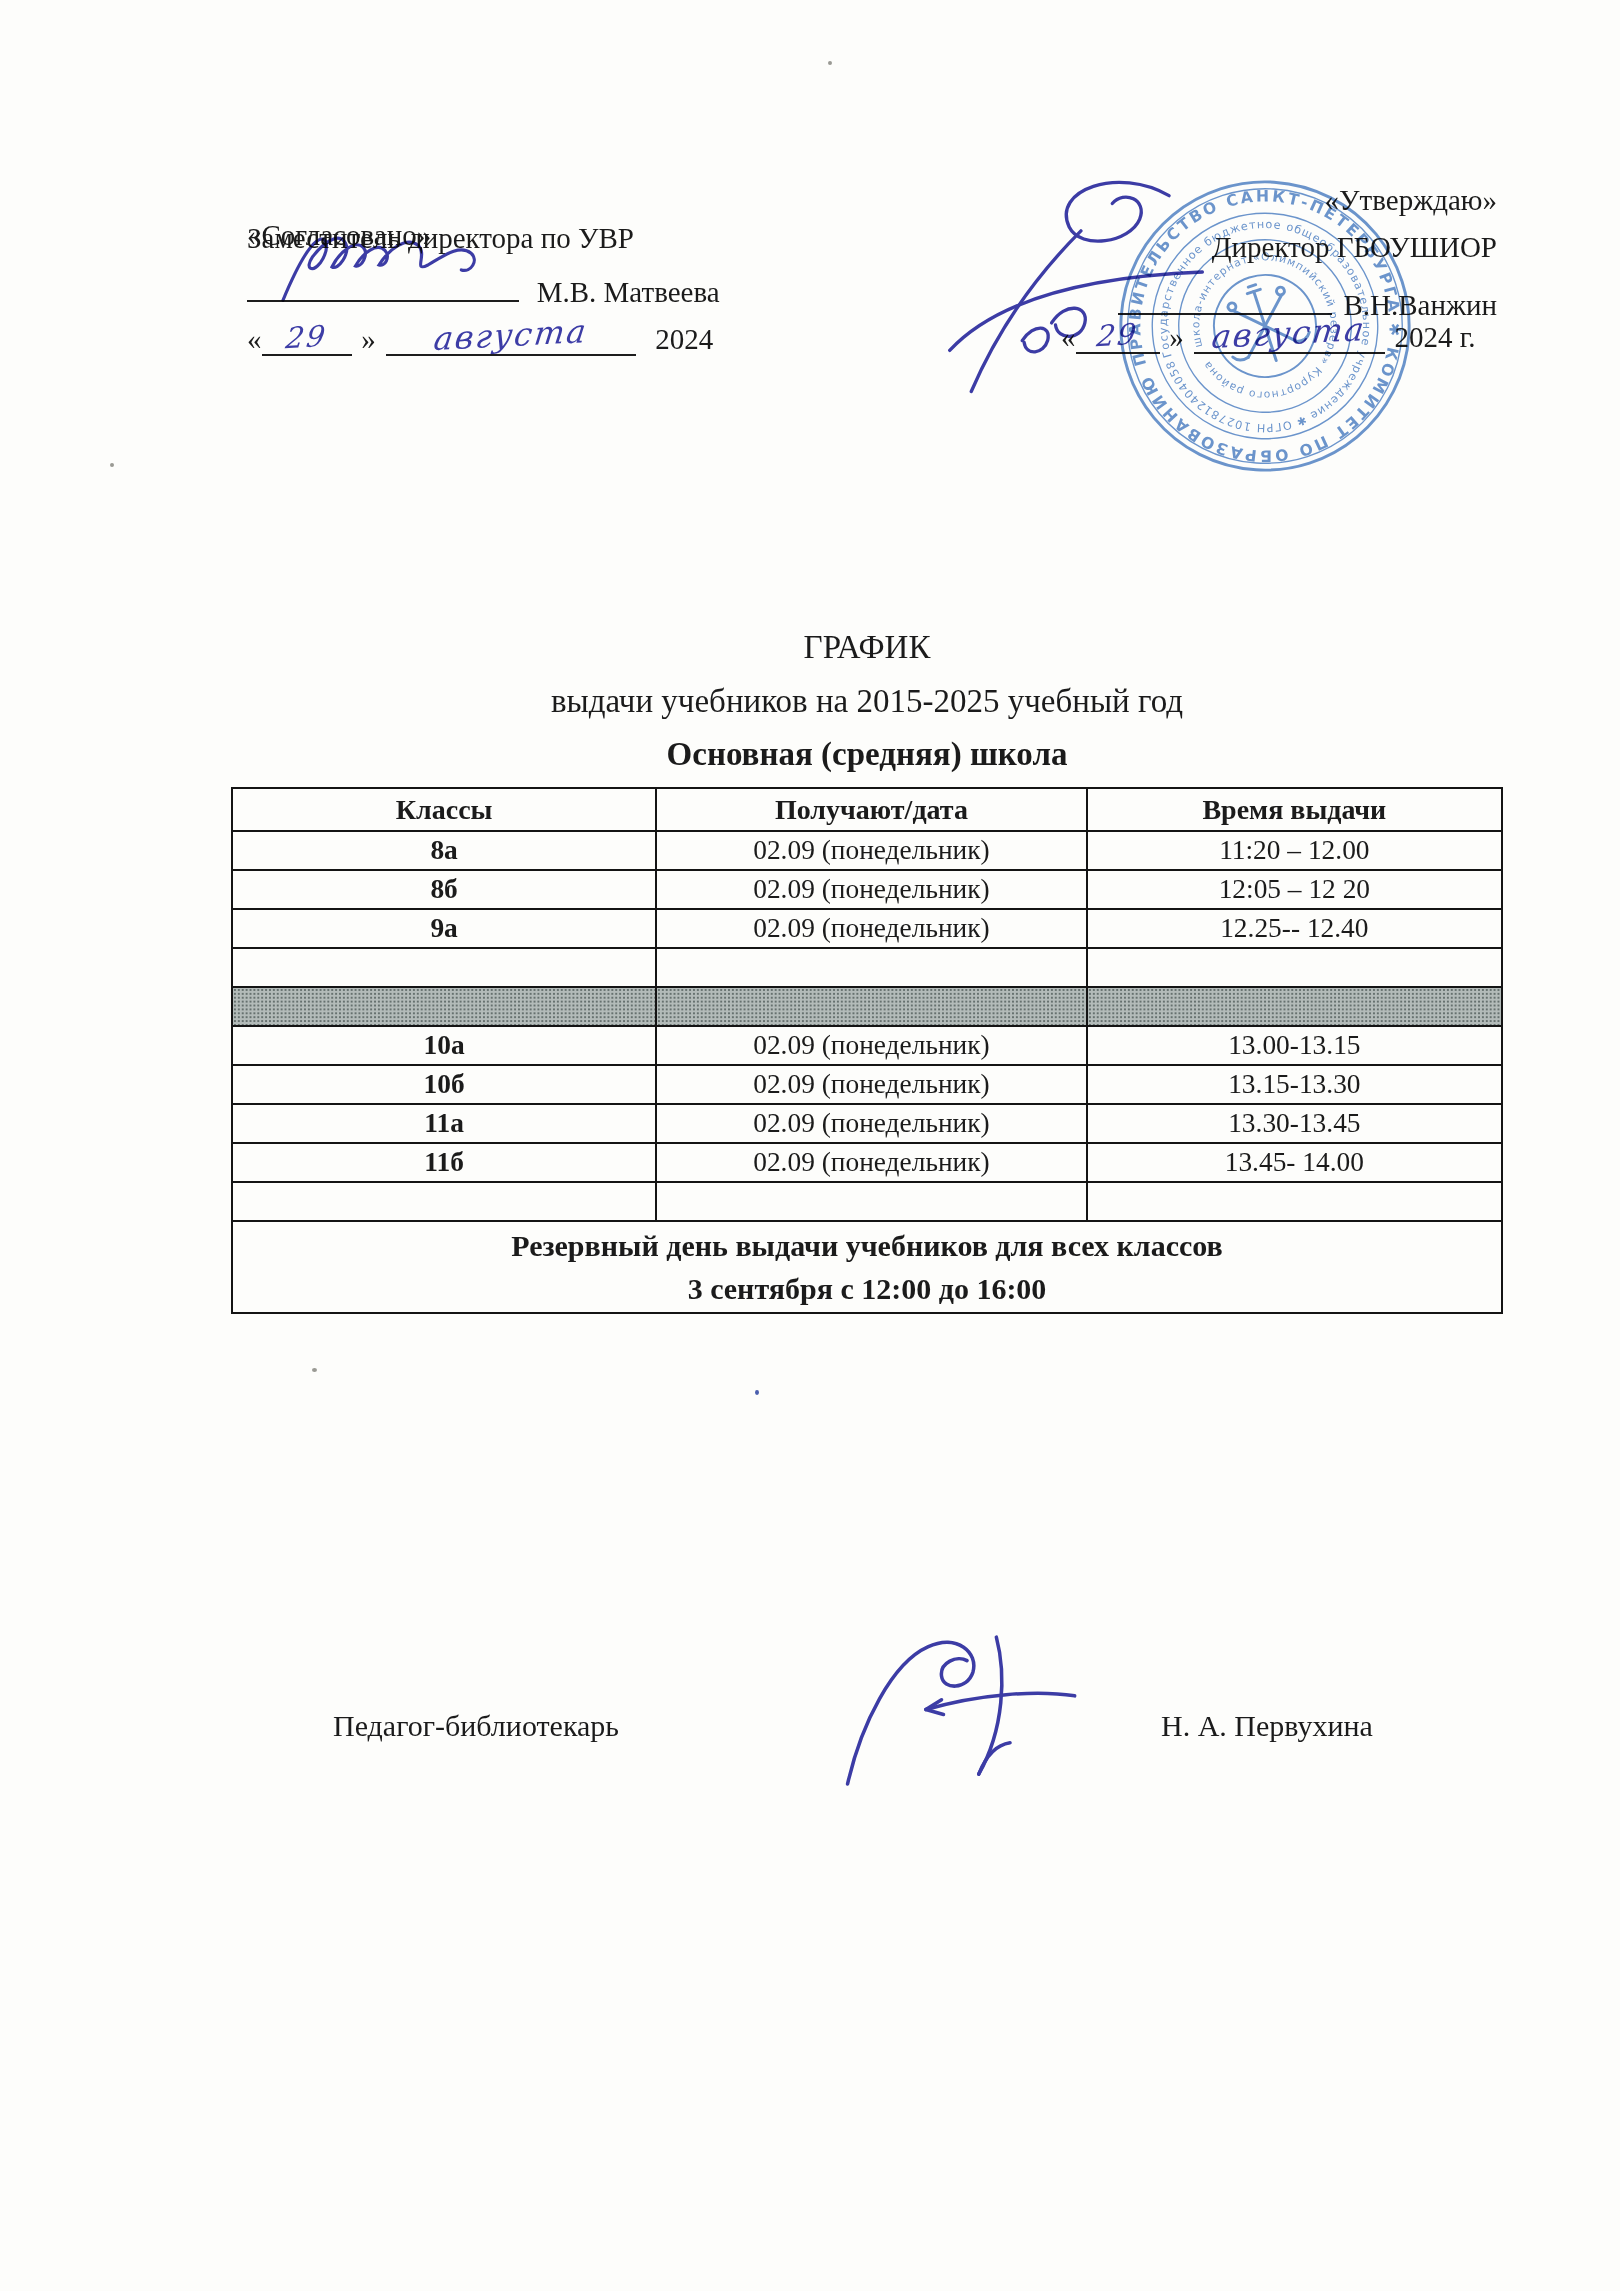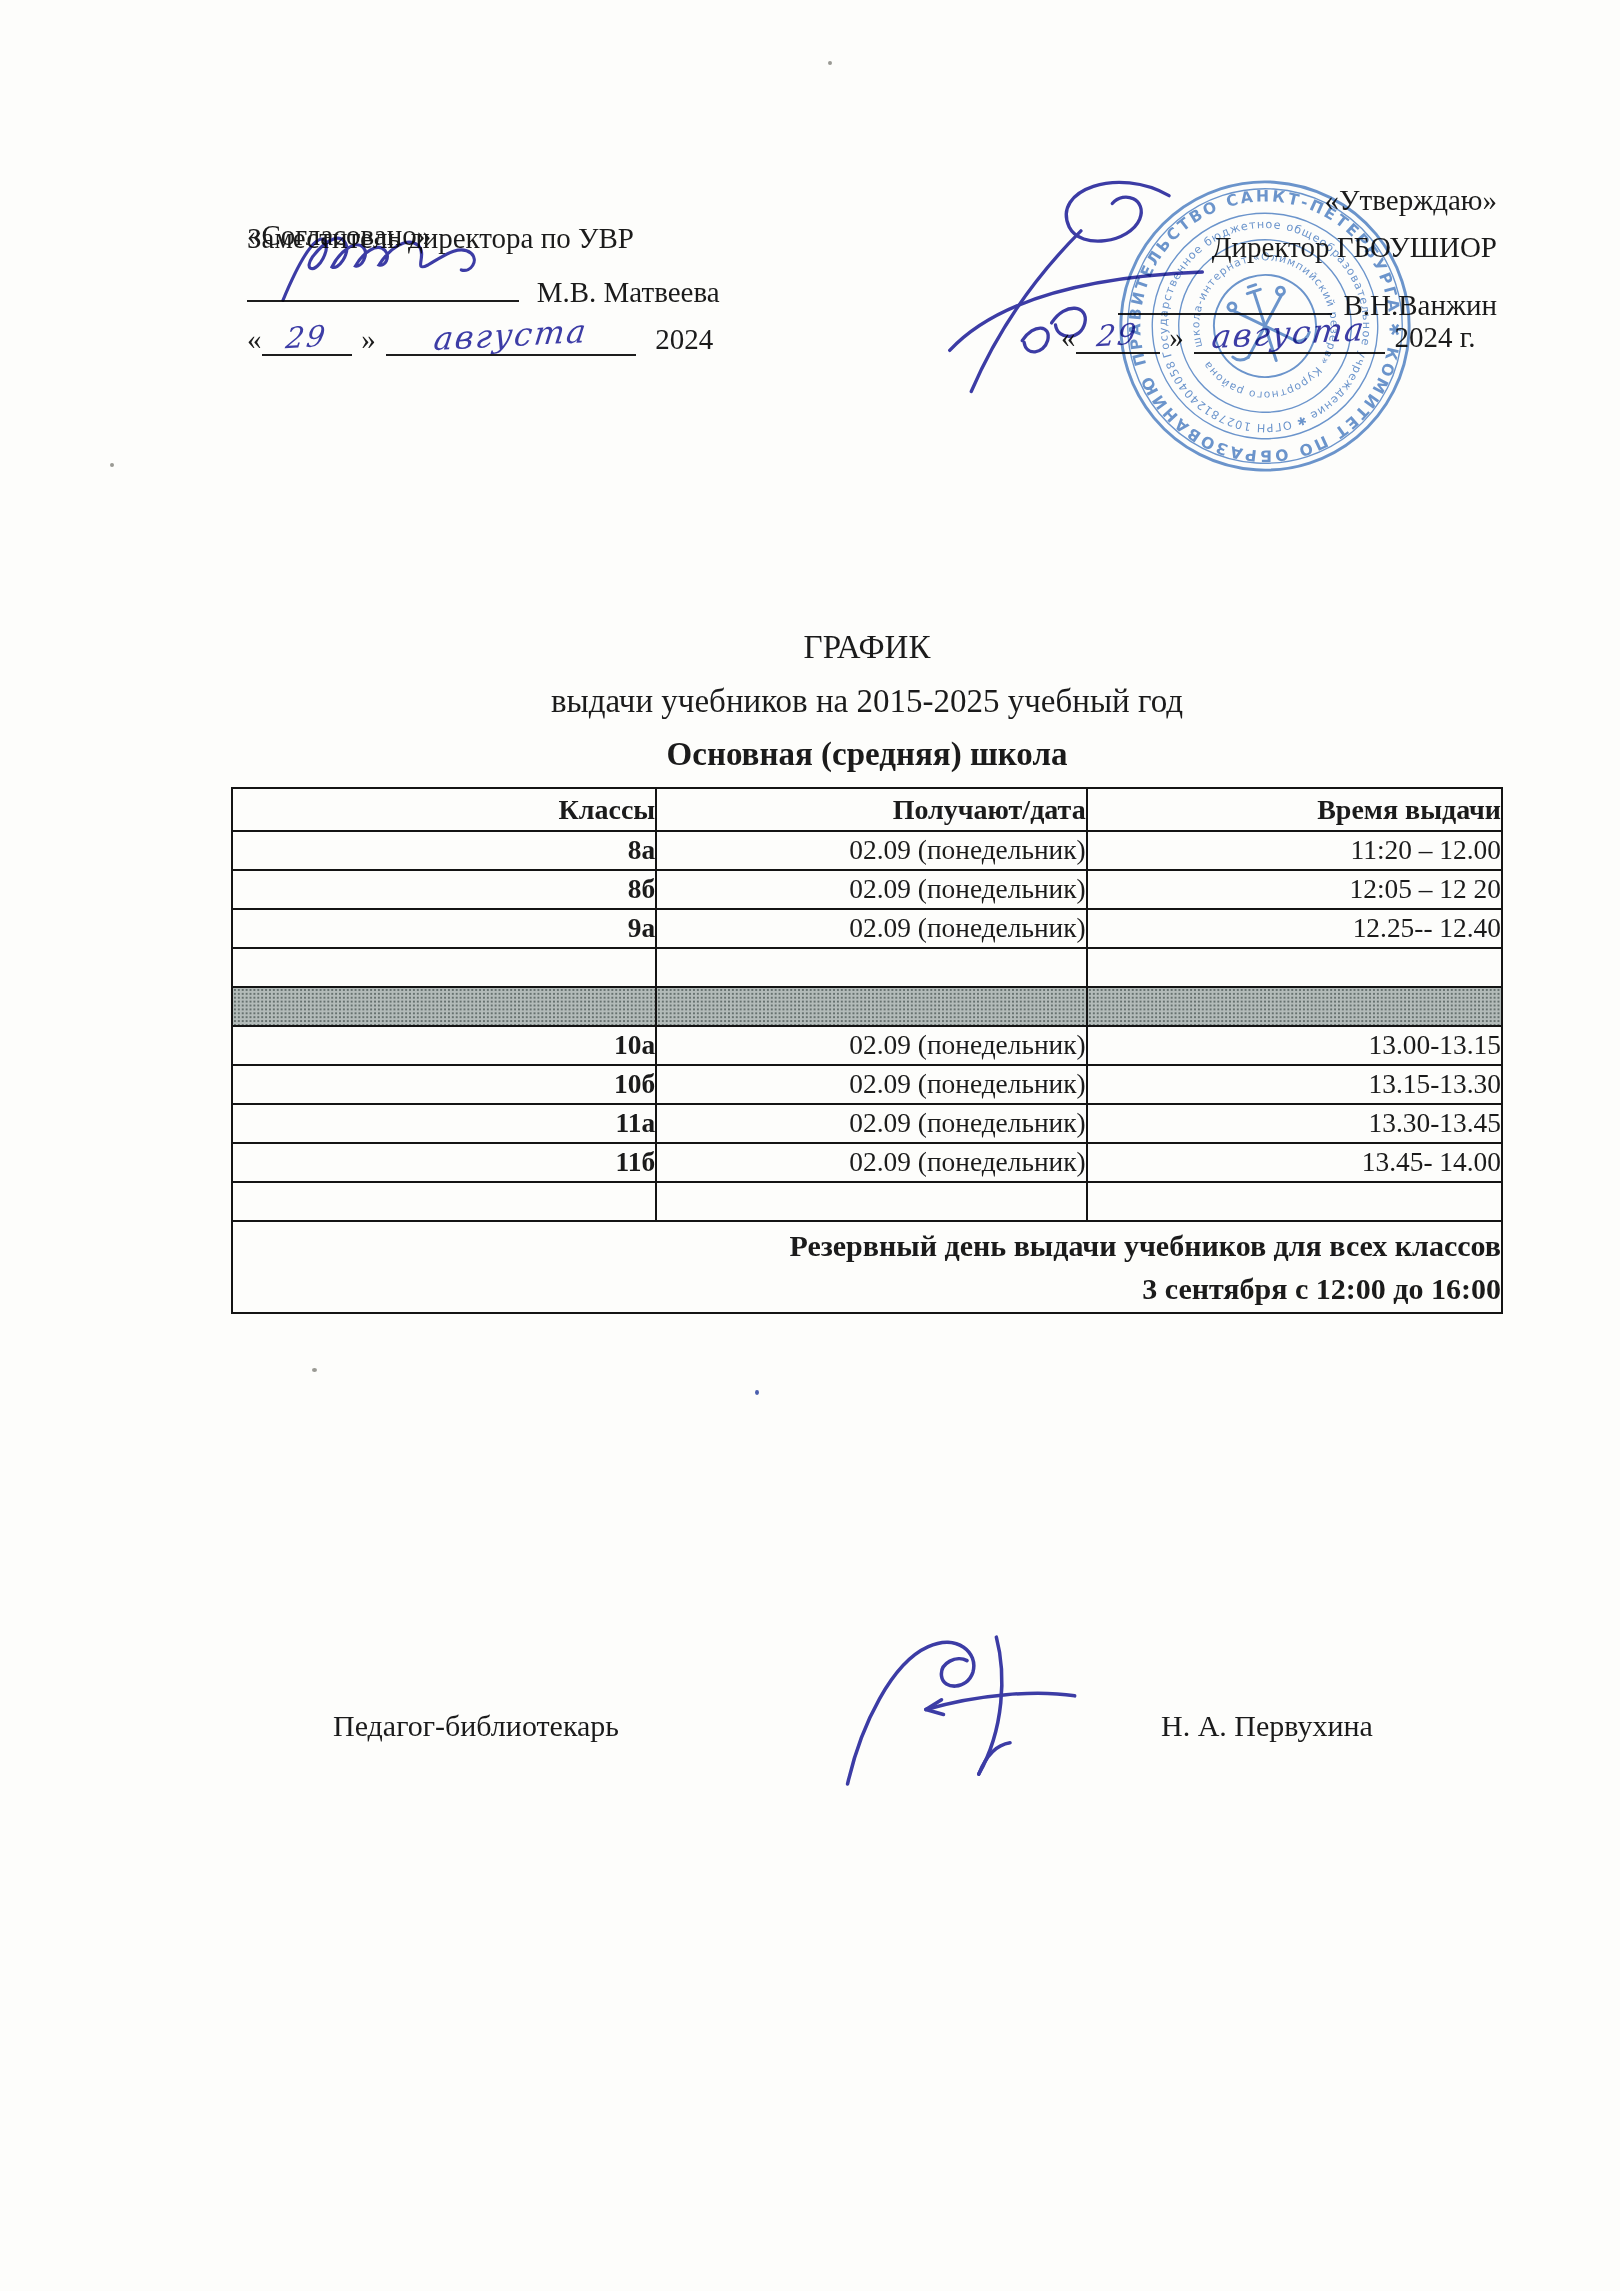--- a/index.html
+++ b/index.html
@@ -22,21 +22,21 @@
   .date-row{display:flex; align-items:flex-end; font-size:29px;}
   .date-row .gap{width:9.8px;}
   .title-block{left:231px; width:1272px; text-align:center;}
   .t-line{font-size:33px; line-height:1;}
   .t-bold{font-weight:bold;}
   table.sched{
     border-collapse:collapse; table-layout:fixed;
     width:1272px; border:2.9px solid #141414;
   }
   table.sched td, table.sched th{
-    border:2px solid #141414; text-align:right;
+    border:2px solid #141414; text-align:center;
     padding:0; font-size:27.4px; overflow:hidden;
   }
   table.sched th{font-size:28px; font-weight:bold; height:41px;}
   tr.r-data{height:39px;}
   tr.r-empty{height:39px;}
   tr.r-shaded{height:39px;}
   tr.r-shaded td{
     background-color:#b3bbb9;
     background-image:radial-gradient(#66716f 1.1px, transparent 1.5px);
     background-size:3.9px 3.9px;

